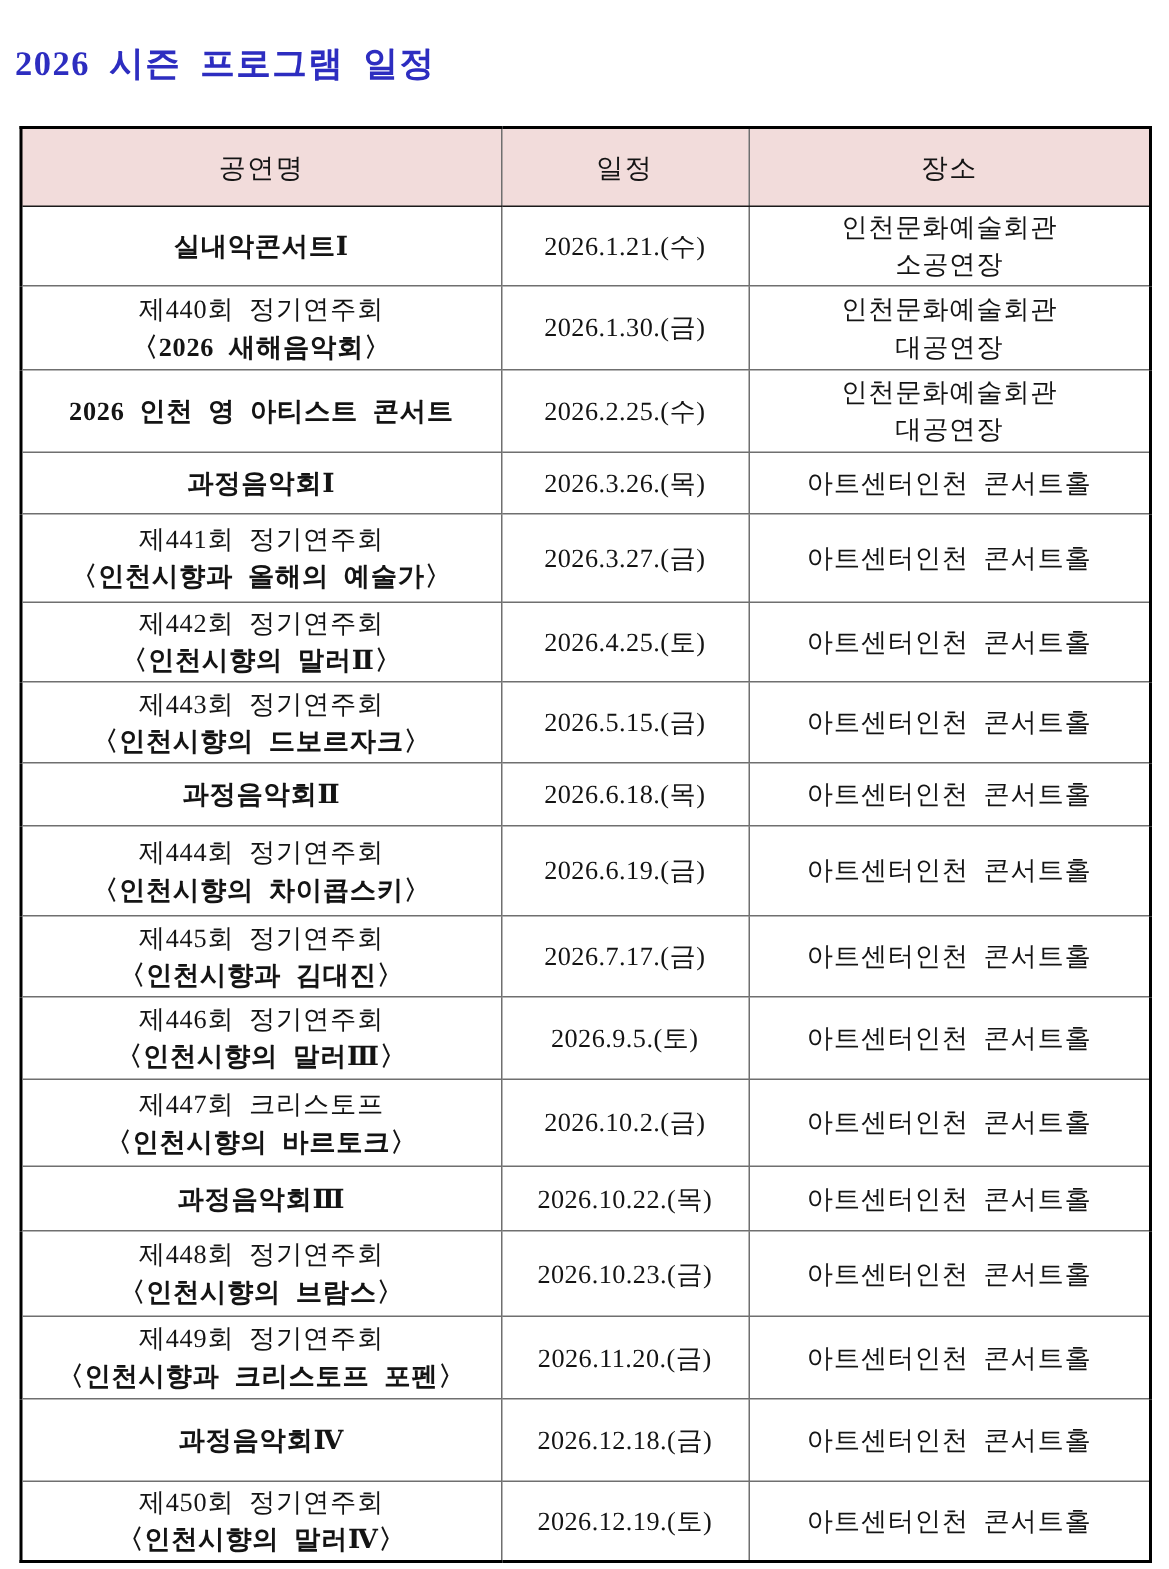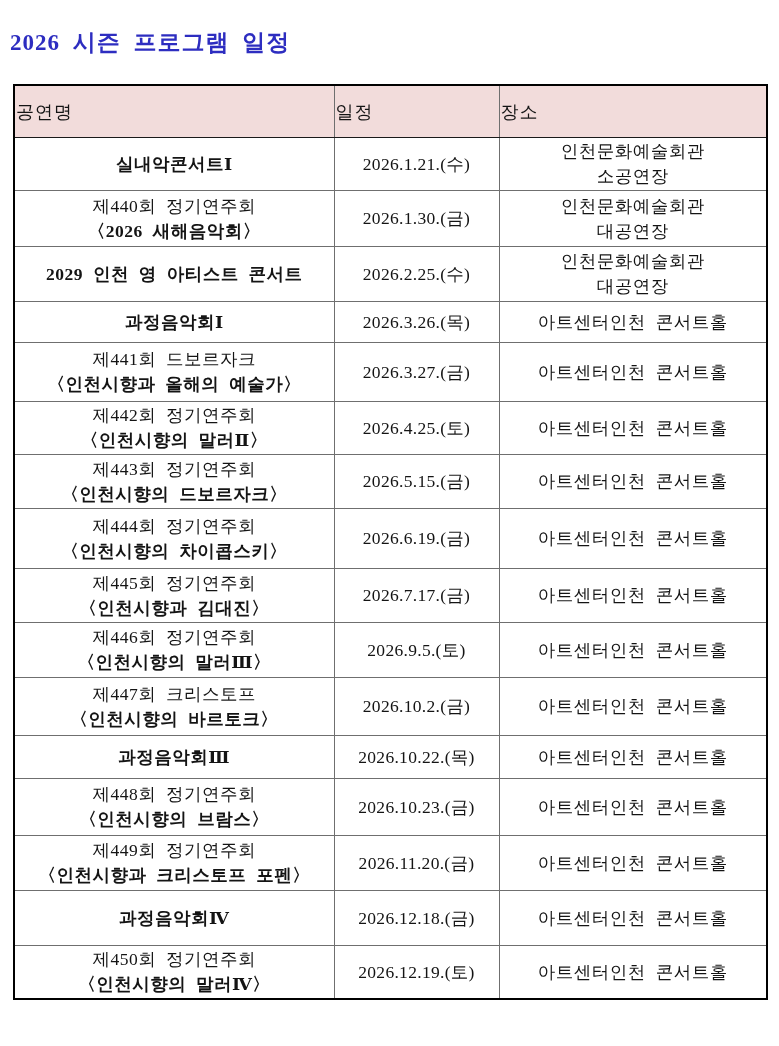--- a/index.html
+++ b/index.html
@@ -43,21 +43,21 @@
   col.c-venue{width:268px;}
   .schedule th{
     height:49px;
     background:var(--header-pink);
     font-size:18px;
     font-weight:normal;
     letter-spacing:1px;
     border:1.5px solid var(--border-inner);
     border-top:2.5px solid var(--border-outer);
     border-bottom:1.5px solid #1a1a1a;
-    text-align:left;
+    text-align:center;
     vertical-align:middle;
     margin-left:44px;
   }
   .schedule td{
     border:1px solid var(--border-inner);
     border-left:1.5px solid var(--border-inner);
     border-right:1.5px solid var(--border-inner);
     text-align:center;
     vertical-align:middle;
     font-size:17.5px;
@@ -118,21 +118,21 @@
         <td>
           <div class="date-line">2026.1.30.(금)</div>
         </td>
         <td>
           <div class="line">인천문화예술회관</div>
           <div class="line">대공연장</div>
         </td>
       </tr>
       <tr style="height: 55px;">
         <td>
-          <div class="line bold">2029 인천 영 아티스트 콘서트</div>
+          <div class="line bold">2026 인천 영 아티스트 콘서트</div>
         </td>
         <td>
           <div class="date-line">2026.2.25.(수)</div>
         </td>
         <td>
           <div class="line">인천문화예술회관</div>
           <div class="line">대공연장</div>
         </td>
       </tr>
       <tr style="height: 41px;">
@@ -141,21 +141,21 @@
         </td>
         <td>
           <div class="date-line">2026.3.26.(목)</div>
         </td>
         <td>
           <div class="line">아트센터인천 콘서트홀</div>
         </td>
       </tr>
       <tr style="height: 59px;">
         <td>
-          <div class="line ">제441회 드보르자크</div>
+          <div class="line ">제441회 정기연주회</div>
           <div class="line bold">〈인천시향과 올해의 예술가〉</div>
         </td>
         <td>
           <div class="date-line">2026.3.27.(금)</div>
         </td>
         <td>
           <div class="line">아트센터인천 콘서트홀</div>
         </td>
       </tr>
       <tr style="height: 50px;">
@@ -170,20 +170,31 @@
           <div class="line">아트센터인천 콘서트홀</div>
         </td>
       </tr>
       <tr style="height: 54px;">
         <td>
           <div class="line ">제443회 정기연주회</div>
           <div class="line bold">〈인천시향의 드보르자크〉</div>
         </td>
         <td>
           <div class="date-line">2026.5.15.(금)</div>
+        </td>
+        <td>
+          <div class="line">아트센터인천 콘서트홀</div>
+        </td>
+      </tr>
+      <tr style="height: 42px;">
+        <td>
+          <div class="line bold">과정음악회Ⅱ</div>
+        </td>
+        <td>
+          <div class="date-line">2026.6.18.(목)</div>
         </td>
         <td>
           <div class="line">아트센터인천 콘서트홀</div>
         </td>
       </tr>
       <tr style="height: 60px;">
         <td>
           <div class="line ">제444회 정기연주회</div>
           <div class="line bold">〈인천시향의 차이콥스키〉</div>
         </td>

